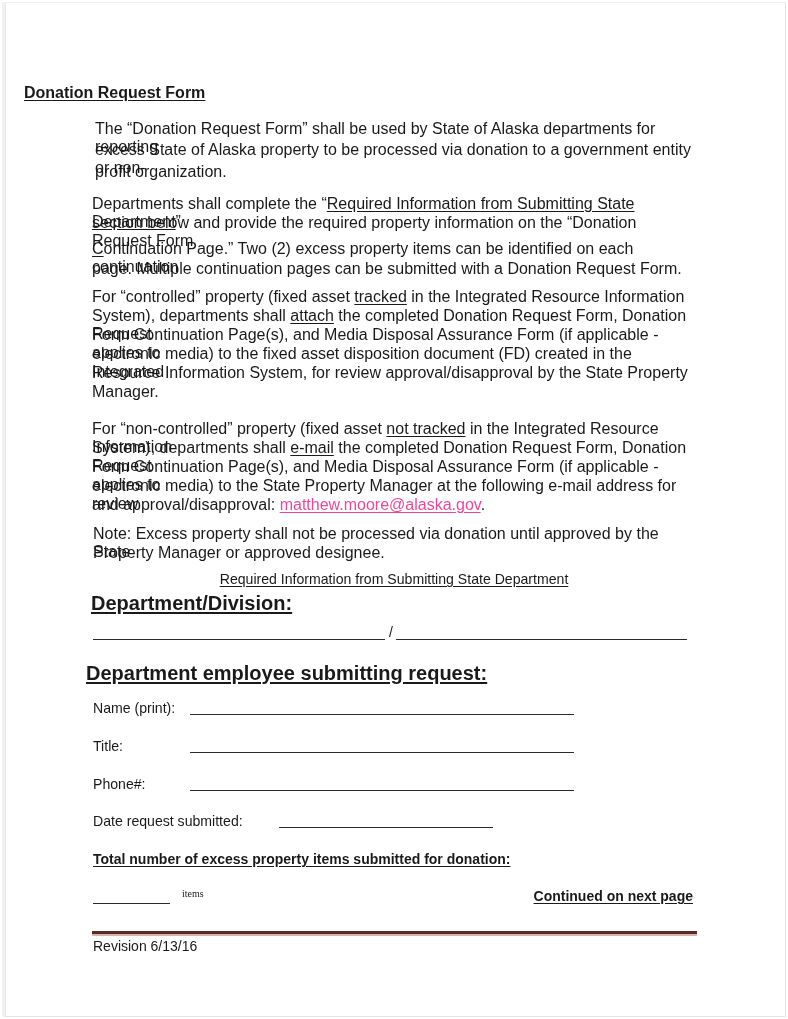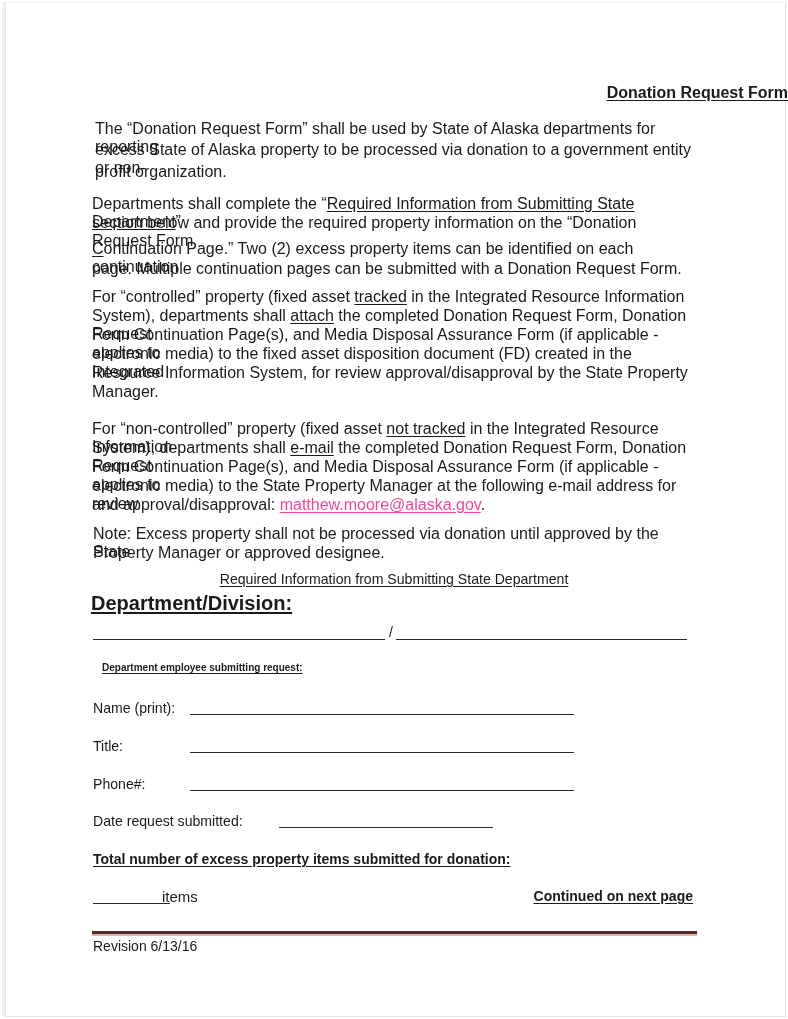--- a/index.html
+++ b/index.html
@@ -21,25 +21,26 @@
       border-left: 1px solid #e6e6e6;
       border-top: 1px solid #eeeeee;
       border-right: 1px solid #e4e4e4;
       border-bottom: 1px solid #e4e4e4;
       box-shadow: -3px 0 0 #f2f2f2;
     }
     .title {
       position: absolute;
       left: 0; right: 0;
       top: 84px;
-      text-align: right;
+      text-align: left;
       font-weight: bold;
       font-size: 16px;
       text-decoration: underline;
       text-underline-offset: 2px;
+      padding-left: 24px;
     }
     .p {
       position: absolute;
       margin: 0;
       width: 600px;
     }
     b { font-weight: normal; }
     u { text-underline-offset: 2px; }
     a.email {
       color: #ec4899;
@@ -126,35 +127,35 @@
 </div>
 
 <div class="centered-head" style="top:571px; left:0; right:0; font-size:14.1px;">Required Information from Submitting State Department</div>
 
 <div class="section-head" style="left:91px; top:592px; font-size:20px;">Department/Division:</div>
 
 <div class="line" style="left:93px; top:639px; width:292px;"></div>
 <div class="label" style="left:389px; top:624px; font-size:14px;">/</div>
 <div class="line" style="left:396px; top:639px; width:291px;"></div>
 
-<div class="section-head" style="left:102px; top:662px; font-size:10px;">Department employee submitting request:</div>
+<div class="section-head" style="left:86px; top:662px; font-size:20px;">Department employee submitting request:</div>
 
 <div class="label" style="left:93px; top:700px; font-size:14.1px;">Name (print):</div>
 <div class="line" style="left:190px; top:714px; width:384px;"><span></span></div>
 
 <div class="label" style="left:93px; top:738px; font-size:14.1px;">Title:</div>
 <div class="line" style="left:190px; top:752px; width:384px;"><span></span></div>
 
 <div class="label" style="left:93px; top:776px; font-size:14.1px;">Phone#:</div>
 <div class="line" style="left:190px; top:790px; width:384px;"><span></span></div>
 
 <div class="label" style="left:93px; top:813px; font-size:14.1px;">Date request submitted:</div>
 <div class="line" style="left:279px; top:827px; width:214px;"><span></span></div>
 
 <div class="section-head" style="left:93px; top:851px; font-size:14px;">Total number of excess property items submitted for donation:</div>
 
 <div class="line" style="left:93px; top:903px; width:77px;"><span></span></div>
-<div class="label" style="left:162px; top:888px; font-size:15px;">items</div>
+<div class="label" style="left:182px; top:888px; font-size:10px;font-family:Liberation Serif, serif;">items</div>
 
 <div class="section-head" style="right:95px; top:888px; font-size:14px;margin-left:28px;">Continued on next page</div>
 
 <div class="footer-rule"></div>
 <div class="footer-text">Revision 6/13/16</div>
 
 </body></html>

